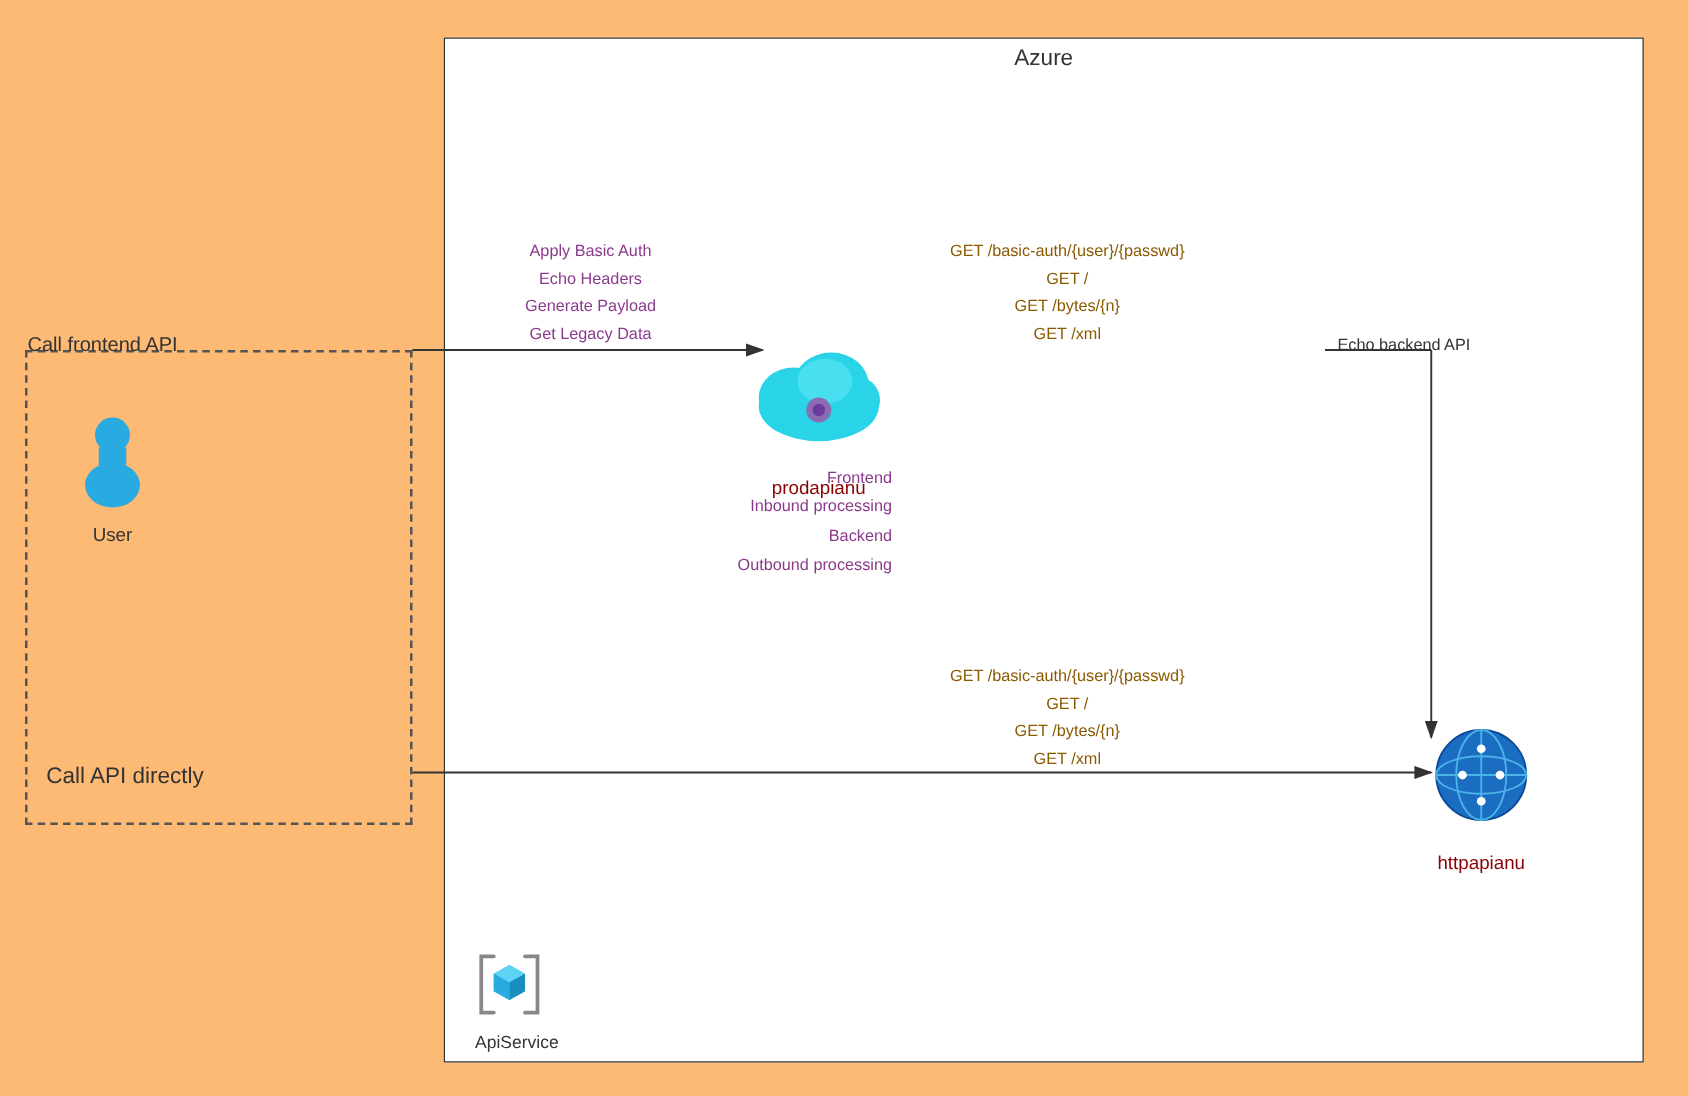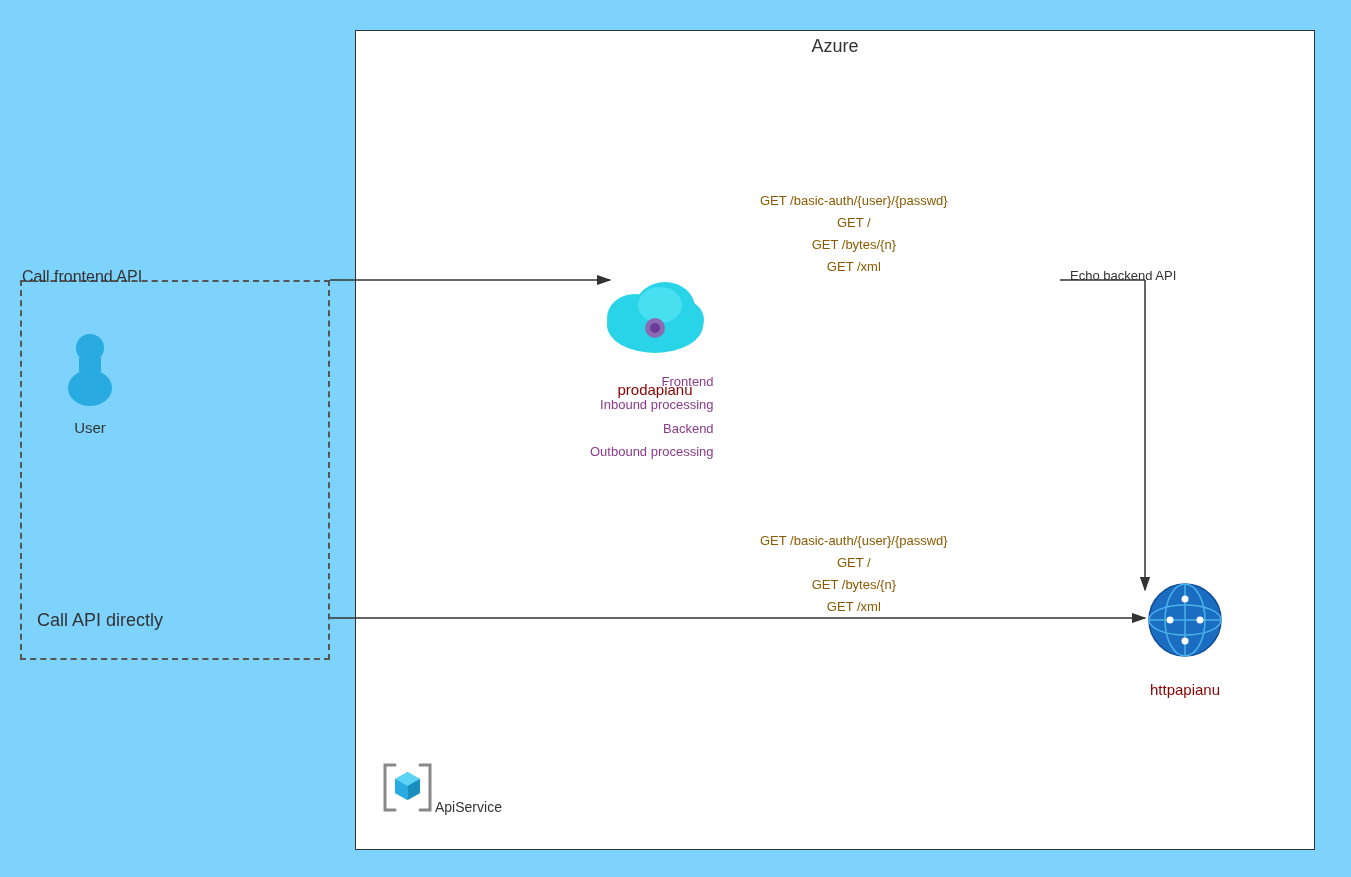--- a/index.html
+++ b/index.html
@@ -9,21 +9,21 @@
       width: 1351px;
       height: 877px;
       overflow: hidden;
       position: relative;
     }
 
     .diagram-container {
       position: relative;
       width: 1351px;
       height: 877px;
-      background: #7dd3fc;
+      background: #fdba74;
     }
 
     
     .azure-box {
       position: absolute;
       top: 30px;
       left: 355px;
       width: 960px;
       height: 820px;
       border: 1.5px solid #333;
@@ -158,21 +158,23 @@
       left: 1145px;
       text-align: center;
     }
 
     
     .apiservice-container {
       position: absolute;
       top: 760px;
       left: 380px;
       display: flex;
-      align-items: flex-end;
+      align-items: flex-start;
+      gap: 10px;
+      flex-direction: column;
     }
 
     
     .processing-labels {
       position: absolute;
       top: 370px;
       left: 590px;
       text-align: right;
       line-height: 1.8;
     }
@@ -224,20 +226,26 @@
 
       <circle cx="35" cy="18" r="14" fill="#29ABE2"></circle>
 
       <ellipse cx="35" cy="58" rx="22" ry="18" fill="#29ABE2"></ellipse>
 
       <rect x="24" y="28" width="22" height="14" fill="#29ABE2"></rect>
     </svg>
     <div class="user-label">User</div>
   </div>
 
+  <div class="frontend-ops">
+    <span>Apply Basic Auth</span>
+    <span>Echo Headers</span>
+    <span>Generate Payload</span>
+    <span>Get Legacy Data</span>
+  </div>
 
   <div class="backend-routes-top">
     <span>GET /basic-auth/{user}/{passwd}</span>
     <span>GET /</span>
     <span>GET /bytes/{n}</span>
     <span>GET /xml</span>
   </div>
 
   <div class="backend-routes-bottom">
     <span>GET /basic-auth/{user}/{passwd}</span>

